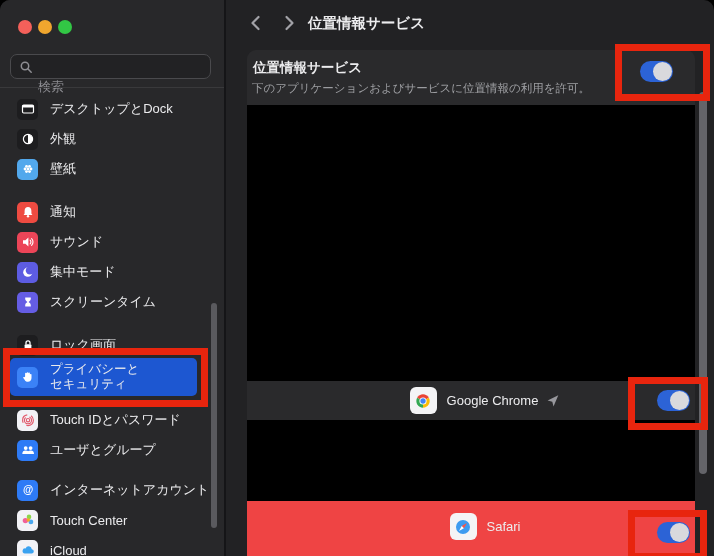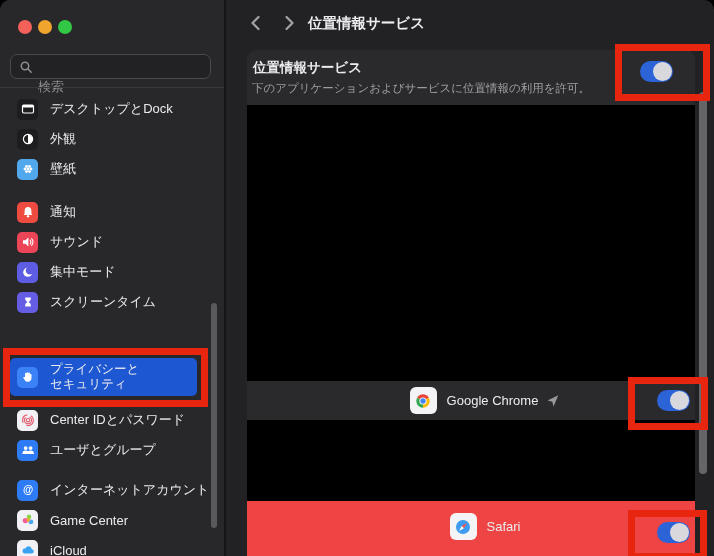--- a/index.html
+++ b/index.html
@@ -135,20 +135,29 @@
 
     <div class="side-row" style="top:289px">
       <div class="app-ic" style="background:#655de4">
         <svg width="16" height="16" viewBox="0 0 16 16">
             <path d="M5.2 3.6 h5.6 v1.2 c0 1.4-1 2.4-2.2 3.2 1.2 .8 2.2 1.8 2.2 3.2 v1.2 H5.2 v-1.2 c0-1.4 1-2.4 2.2-3.2 C6.2 7.2 5.2 6.2 5.2 4.8 Z" fill="#fff"></path>
           </svg>
       </div>
         <span class="lbl">スクリーンタイム</span>
     </div>
 
+    <div class="side-row" style="top:332px">
+      <div class="app-ic" style="background:#1d1d1f">
+        <svg width="16" height="16" viewBox="0 0 16 16">
+            <rect x="4.6" y="7.2" width="6.8" height="5.2" rx="1" fill="#fff"></rect>
+            <path d="M6 7.2 V5.8 a2 2 0 0 1 4 0 V7.2" stroke="#fff" stroke-width="1.3" fill="none"></path>
+          </svg>
+      </div>
+        <span class="lbl">ロック画面</span>
+    </div>
 
     <div class="side-row selected" style="top:358px">
       <div class="app-ic" style="background:#3b82f7">
         <svg width="16" height="16" viewBox="0 0 16 16">
             <path d="M5.1 7.4 V4.6 a.8 .8 0 0 1 1.6 0 V4 a.8 .8 0 0 1 1.6 0 v.4 a.8 .8 0 0 1 1.6 0 v1.2 a.8 .8 0 0 1 1.6 .3 v3 c0 2.3-1.4 3.9-3.6 3.9 -1.7 0-2.6-.8-3.3-2.1 L3.3 8.9 c-.4-.8 .7-1.4 1.2-.7 Z" fill="#fff"></path>
           </svg>
       </div>
       <span class="lbl">
         <span>プライバシーと</span><br>
         <span>セキュリティ</span>
@@ -156,21 +165,21 @@
     </div>
 
     <div class="side-row" style="top:407px">
       <div class="app-ic" style="background:#f2f2f6">
         <svg width="16" height="16" viewBox="0 0 16 16" fill="none" stroke="#e2596b" stroke-width="1.1">
             <circle cx="8" cy="8.2" r="1.7"></circle>
             <circle cx="8" cy="8.2" r="3.6" stroke-dasharray="14 4"></circle>
             <circle cx="8" cy="8.2" r="5.4" stroke-dasharray="10 4"></circle>
           </svg>
       </div>
-        <span class="lbl">Center IDとパスワード</span>
+        <span class="lbl">Touch IDとパスワード</span>
     </div>
 
     <div class="side-row" style="top:437px">
       <div class="app-ic" style="background:#2e7bf6">
         <svg width="16" height="16" viewBox="0 0 16 16" fill="#fff">
             <circle cx="5.7" cy="6.1" r="1.9"></circle>
             <path d="M2.3 11.9 a3.4 3.4 0 0 1 6.8 0 Z"></path>
             <circle cx="10.6" cy="6.1" r="1.9"></circle>
             <path d="M7.2 11.9 a3.4 3.4 0 0 1 6.8 0 Z"></path>
           </svg>
@@ -189,21 +198,21 @@
 
     <div class="side-row" style="top:507px">
       <div class="app-ic" style="background:#f2f2f6">
         <svg width="16" height="16" viewBox="0 0 16 16">
             <circle cx="5.4" cy="8.6" r="2.7" fill="#f0619b"></circle>
             <circle cx="9" cy="4.9" r="2.3" fill="#8bd54a"></circle>
             <circle cx="10.9" cy="9.9" r="2.4" fill="#4aa8f0"></circle>
             <circle cx="8.3" cy="8" r="1.7" fill="#f5a623"></circle>
           </svg>
       </div>
-        <span class="lbl">Game Center</span>
+        <span class="lbl">Touch Center</span>
     </div>
 
     <div class="side-row" style="top:537px">
       <div class="app-ic" style="background:#f2f2f6">
         <svg width="16" height="16" viewBox="0 0 16 16">
             <path d="M4.8 11.6 h6.6 a2.2 2.2 0 0 0 .4-4.4 3.2 3.2 0 0 0 -6.2-.8 2.6 2.6 0 0 0 -.8 5.2 Z" fill="#3aa2f0"></path>
           </svg>
       </div>
         <span class="lbl">iCloud</span>
     </div>

